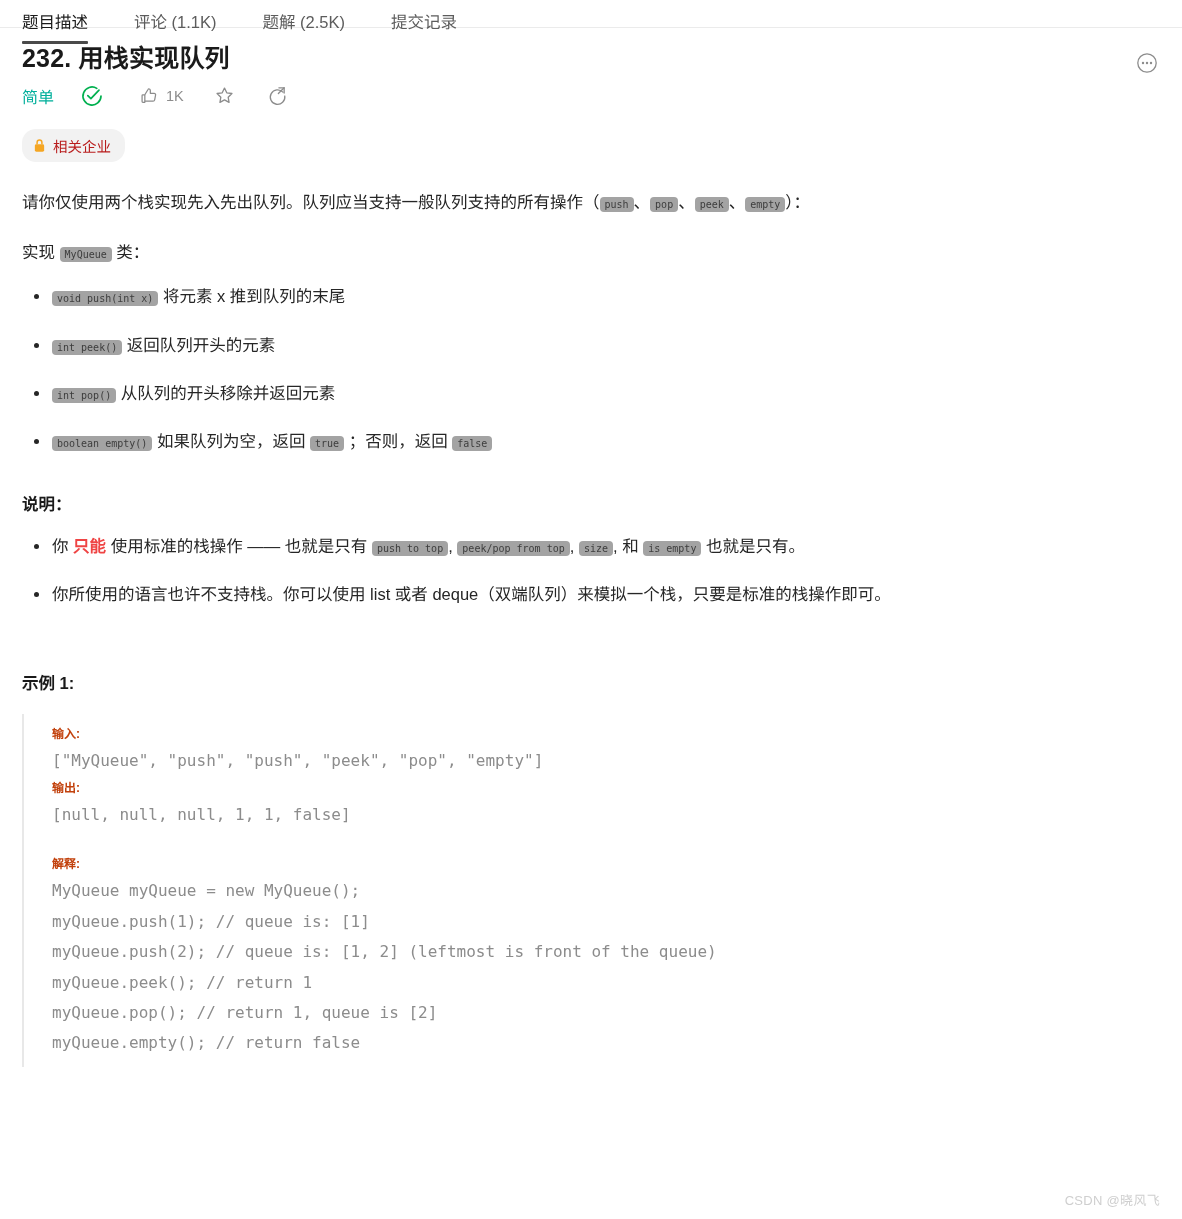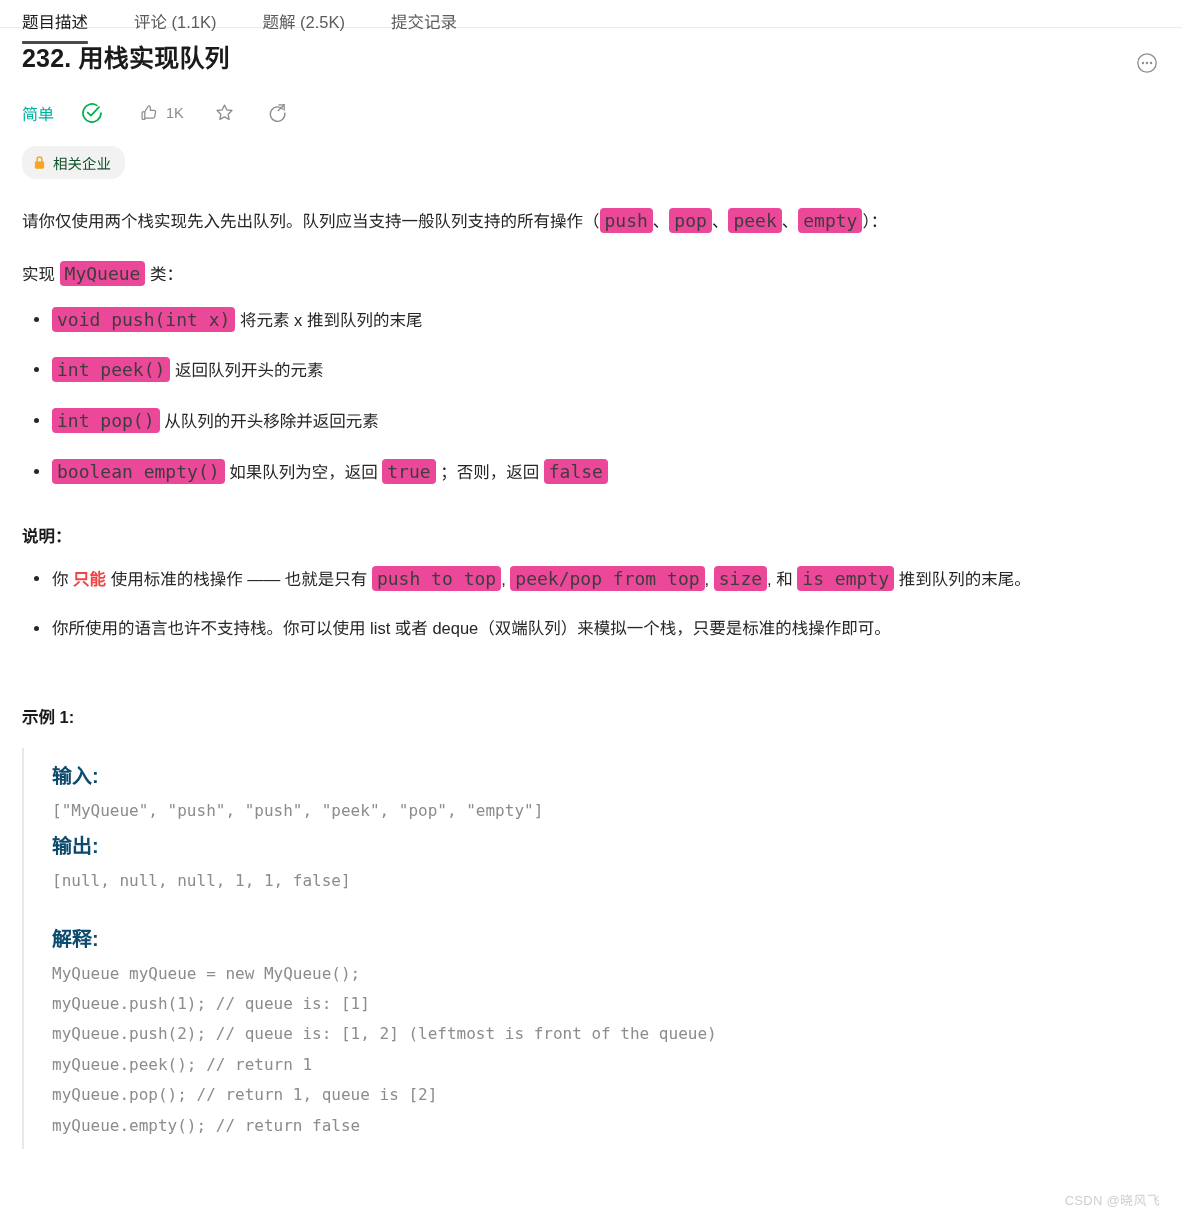--- a/index.html
+++ b/index.html
@@ -79,21 +79,21 @@
     margin-top: 10px;
     margin-right: 2px;
     flex: none;
     cursor: pointer;
   }
 
   
   .meta-row {
     display: flex;
     align-items: center;
-    margin-top: 25px;
+    margin-top: 8px;
     height: 26px;
   }
   .difficulty {
     font-size: 16px;
     color: #00af9b;
     margin-right: 26px;
     cursor: pointer;
   }
   .meta-icon {
     display: inline-flex;
@@ -112,42 +112,42 @@
 
   
   .badge-row { margin-top: 20px; }
   .company-badge {
     display: inline-flex;
     align-items: center;
     background: #f2f2f2;
     border-radius: 14px;
     padding: 6px 14px 6px 11px;
     font-size: 14.5px;
-    color: #14532d;
+    color: #b91c1c;
     cursor: pointer;
   }
   .company-badge .lock-icon {
     margin-right: 7px;
     display: inline-flex;
     align-items: center;
   }
 
   
   .para {
     font-size: 16.5px;
     line-height: 1.75;
     color: #262626;
     margin: 26px 0 0 0;
   }
   .para.tight { margin-top: 22px; }
 
   code.ic {
     font-family: "DejaVu Sans Mono", "Liberation Mono", monospace;
-    font-size: 18px;
-    background: #ec4899;
+    font-size: 10px;
+    background: #a3a3a3;
     border-radius: 4px;
     padding: 2px 5px;
     color: #3d3d3d;
     white-space: nowrap;
   }
 
   ul.bullets {
     margin: 16px 0 0 0;
     padding-left: 30px;
     list-style: none;
@@ -203,23 +203,23 @@
   b.strong { font-weight: bold; color: #ef4444; }
 
   
   .example-block {
     margin-top: 20px;
     border-left: 2px solid #e8e8e8;
     padding: 8px 0 8px 28px;
   }
   .ex-label {
     font-family: "Liberation Sans", "DejaVu Sans", sans-serif;
-    font-size: 20px;
+    font-size: 12px;
     font-weight: bold;
-    color: #0c4a6e;
+    color: #c2410c;
     line-height: 2.0;
   }
   .ex-code {
     font-family: "DejaVu Sans Mono", "Liberation Mono", monospace;
     font-size: 16px;
     color: #8c8c8c;
     line-height: 1.9;
     white-space: pre;
   }
   .ex-gap { height: 22px; }
@@ -311,21 +311,21 @@
   <ul class="bullets">
     <li><code class="ic">void push(int x)</code><span> 将元素 x 推到队列的末尾</span></li>
     <li><code class="ic">int peek()</code><span> 返回队列开头的元素</span></li>
     <li><code class="ic">int pop()</code><span> 从队列的开头移除并返回元素</span></li>
     <li><code class="ic">boolean empty()</code><span> 如果队列为空，返回 </span><code class="ic">true</code><span> ；否则，返回 </span><code class="ic">false</code></li>
   </ul>
 
   <div class="section-head">说明：</div>
 
   <ul class="notes">
-    <li><span>你 </span><b class="strong">只能</b><span> 使用标准的栈操作 —— 也就是只有 </span><code class="ic">push to top</code><span>, </span><code class="ic">peek/pop from top</code><span>, </span><code class="ic">size</code><span>, 和 </span><code class="ic">is empty</code><span> 推到队列的末尾。</span></li>
+    <li><span>你 </span><b class="strong">只能</b><span> 使用标准的栈操作 —— 也就是只有 </span><code class="ic">push to top</code><span>, </span><code class="ic">peek/pop from top</code><span>, </span><code class="ic">size</code><span>, 和 </span><code class="ic">is empty</code><span> 也就是只有。</span></li>
     <li>你所使用的语言也许不支持栈。你可以使用 list 或者 deque（双端队列）来模拟一个栈，只要是标准的栈操作即可。</li>
   </ul>
 
   <div class="section-head examples">示例 1:</div>
 
   <div class="example-block">
     <div class="ex-label">输入:</div>
     <div class="ex-code">["MyQueue", "push", "push", "peek", "pop", "empty"]</div>
     <div class="ex-label">输出:</div>
     <div class="ex-code">[null, null, null, 1, 1, false]</div>

